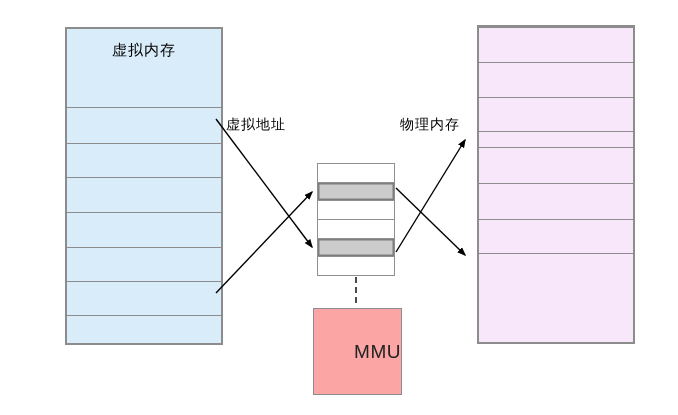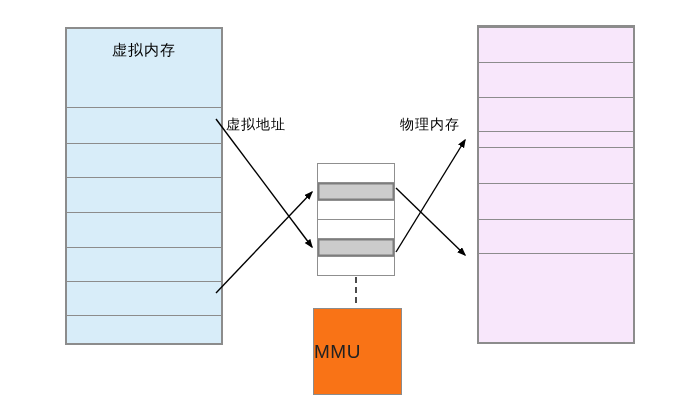--- a/index.html
+++ b/index.html
@@ -31,22 +31,22 @@
     position:absolute;left:317px;top:163px;width:78px;height:113px;
     box-sizing:border-box;border:1px solid #8f8f8f;background:#ffffff;
     display:flex;flex-direction:column;
   }
   .pt-row{flex:1 1 0;box-sizing:border-box;border-top:1px solid #8f8f8f;}
   .pt-row:first-child{border-top:none;}
   .pt-row.gray{background:#cccccc;box-shadow:inset 0 0 0 1.5px #7d7d7d;}
   
   .mmu{
     position:absolute;left:313px;top:308px;width:89px;height:87px;
-    box-sizing:border-box;border:1.5px solid #8c8c8c;background:#f97316;
-    display:flex;align-items:center;justify-content:flex-start;
+    box-sizing:border-box;border:1.5px solid #8c8c8c;background:#fca5a5;
+    display:flex;align-items:center;justify-content:flex-end;
     font-size:19px;color:#222;letter-spacing:0.5px;
   }
   
   .edge-label{position:absolute;font-size:14px;color:#000;letter-spacing:1px;white-space:nowrap;}
   .lbl-va{left:226px;top:116px;text-align:center;}
   .lbl-pa{left:400px;top:116px;}
   
   svg.overlay{position:absolute;left:0;top:0;width:678px;height:415px;pointer-events:none;}
 </style>
 </head>

